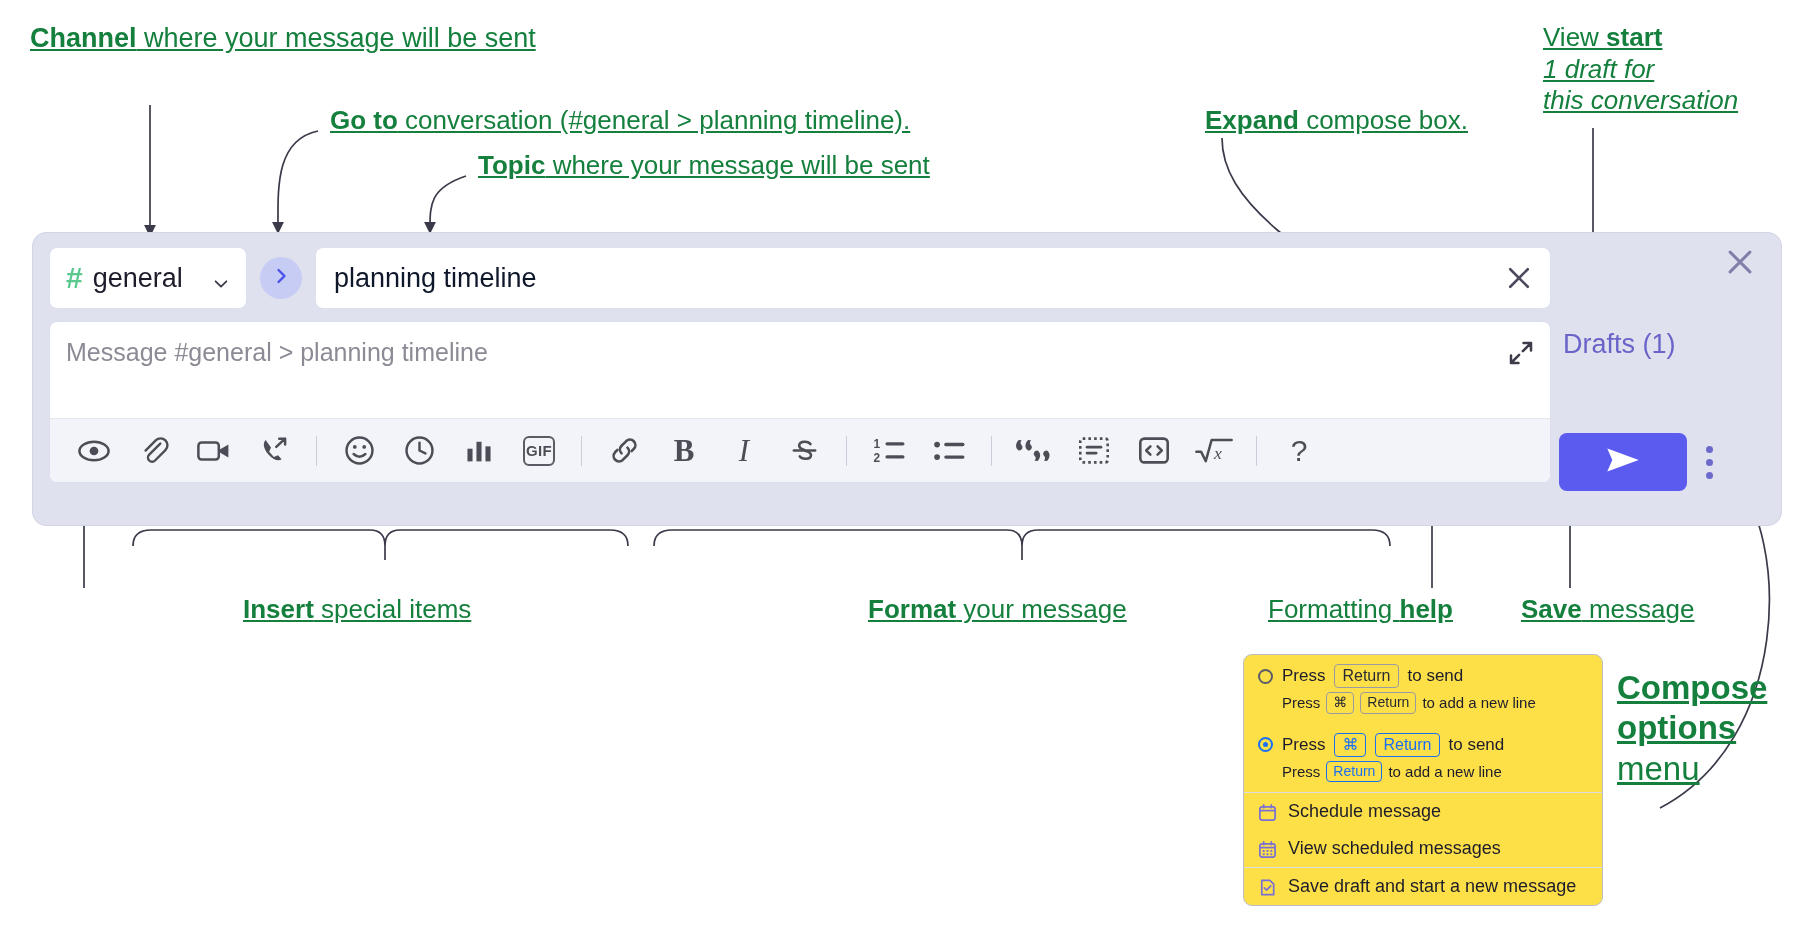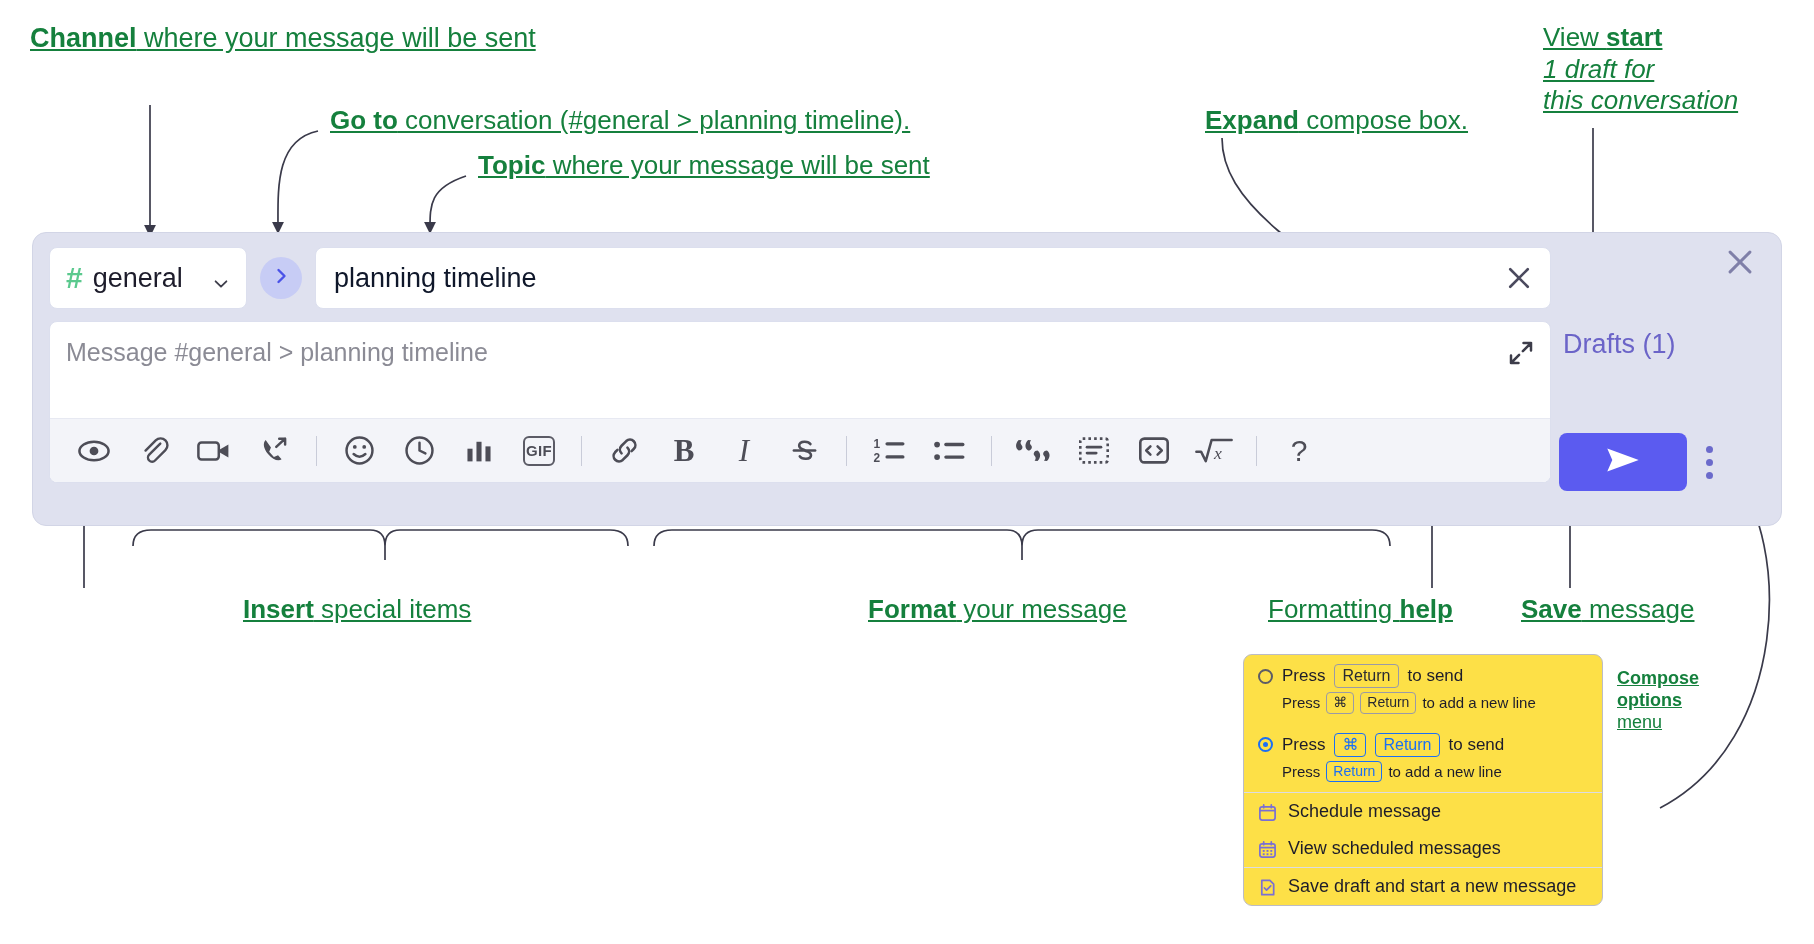--- a/index.html
+++ b/index.html
@@ -20,21 +20,21 @@
   .a-top-left   { left: 30px;  top: 22px;  font-size: 27px; }
   .a-goto       { left: 330px; top: 105px; font-size: 26px; }
   .a-topic      { left: 478px; top: 150px; font-size: 26px; }
   .a-expand     { left: 1205px;top: 105px; font-size: 26px; }
   .a-drafts     { left: 1543px;top: 22px;  font-size: 26px; }
   .a-preview    { left: 28px;  top: 594px; font-size: 26px; }
   .a-insert     { left: 243px; top: 594px; font-size: 26px; }
   .a-format     { left: 868px; top: 594px; font-size: 26px; }
   .a-help       { left: 1268px;top: 594px; font-size: 26px; }
   .a-send       { left: 1521px;top: 594px; font-size: 26px; }
-  .a-compose    { left: 1617px;top: 668px; font-size: 18px; width: 190px; }
+  .a-compose    { left: 1617px;top: 668px; font-size: 33px; width: 190px; }
 
   svg.lines { position: absolute; inset: 0; width: 1814px; height: 944px; pointer-events: none; }
 
   
   .compose {
     position: absolute; left: 32px; top: 232px;
     width: 1750px; height: 294px;
     background: #dfe1ef;
     border-radius: 14px;
     border: 1px solid #d2d5e6;

